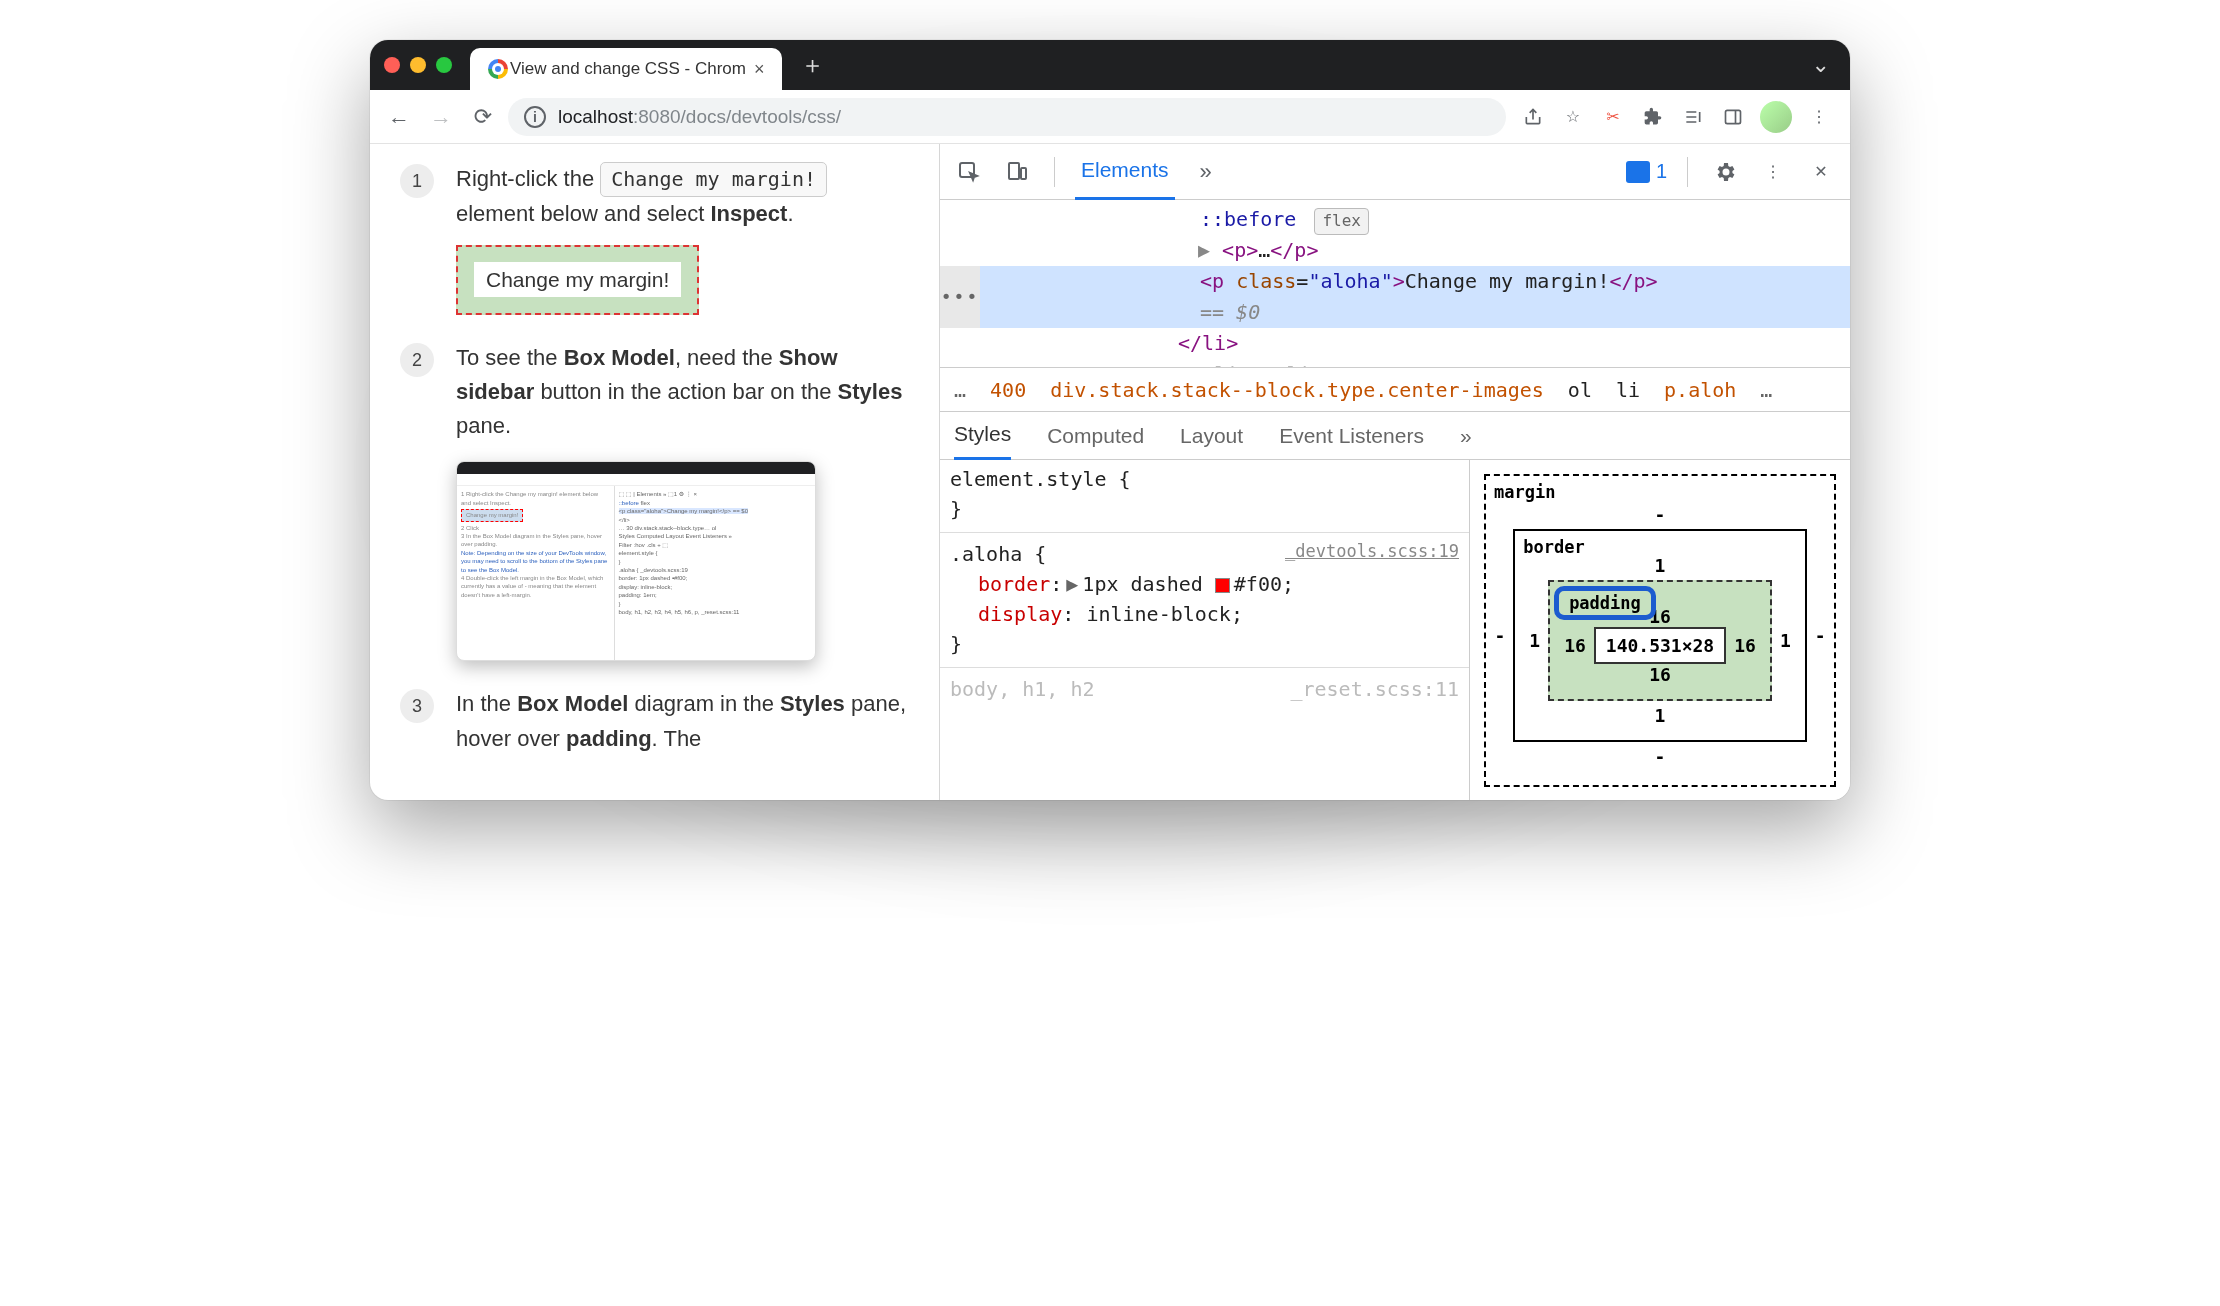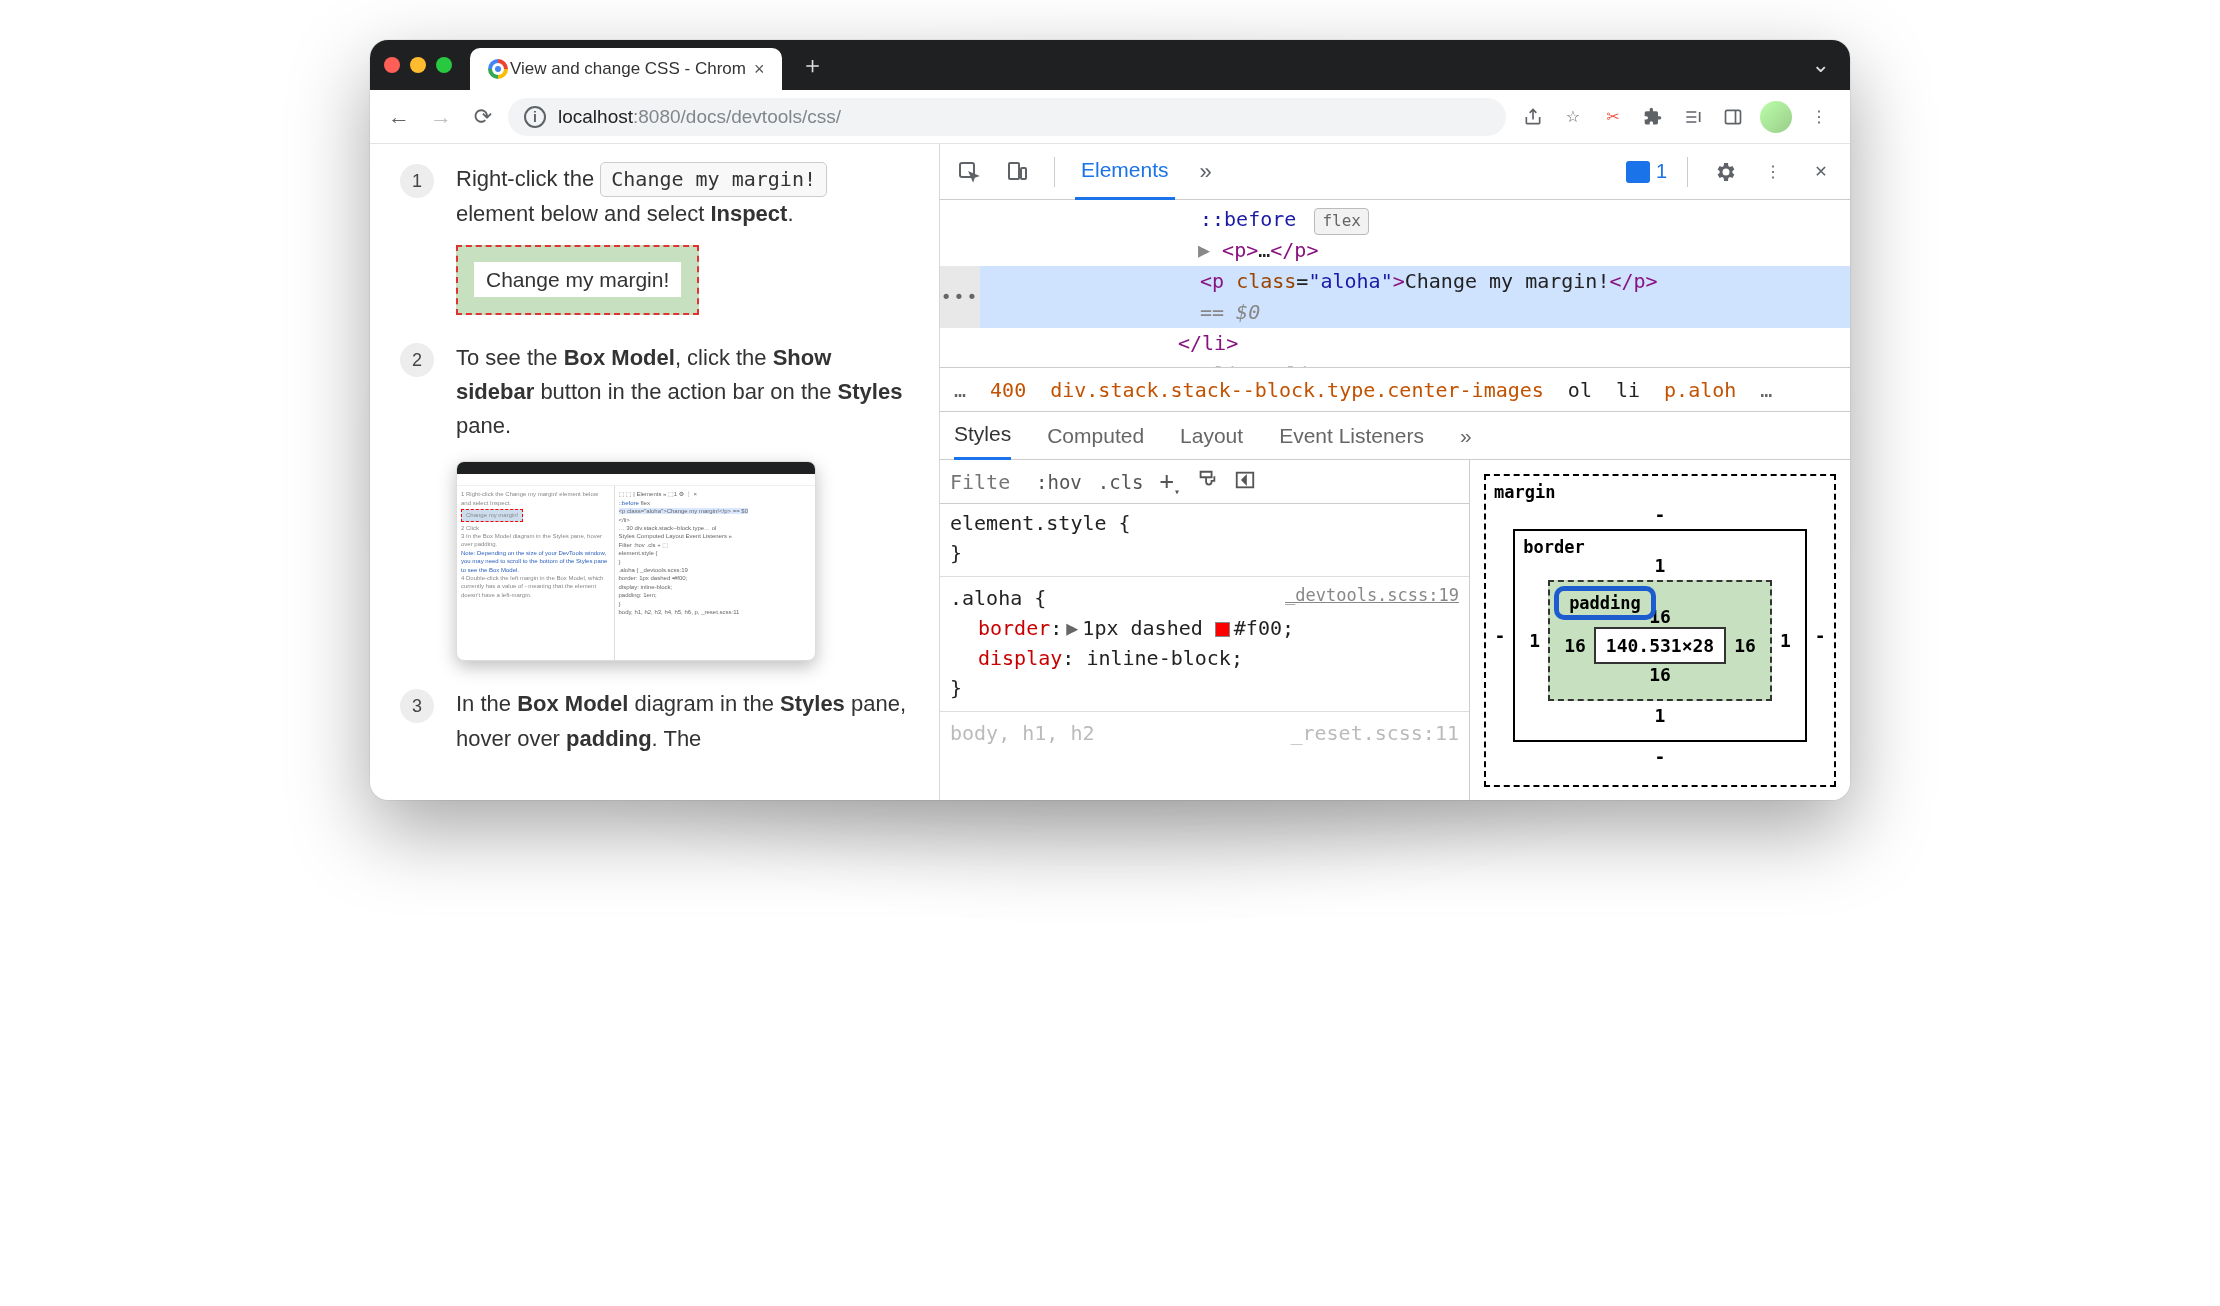--- a/index.html
+++ b/index.html
@@ -188,21 +188,21 @@
         <div class="step-num">1</div>
         <div class="step-body">
           <span>Right-click the </span><span class="kbd">Change my margin!</span><span> element below and select </span><b>Inspect</b><span>.</span>
           <br>
           <span class="sample"><span class="sample-inner">Change my margin!</span></span>
         </div>
       </div>
       <div class="step">
         <div class="step-num">2</div>
         <div class="step-body">
-          <span>To see the </span><b>Box Model</b><span>, click the </span><b>Show sidebar</b><span> button in the action bar on the </span><b>Styles</b><span> pane.</span>
+          <span>To see the </span><b>Box Model</b><span>, need the </span><b>Show sidebar</b><span> button in the action bar on the </span><b>Styles</b><span> pane.</span>
           <div class="mini">
             <div class="mt"></div>
                 <div class="mu"></div>
             <div class="mc">
               <div class="ml">1 Right-click the Change my margin! element below and select Inspect.<br><span style="border:1px dashed red;background:#cde;padding:1px 4px;display:inline-block;margin:2px 0;">Change my margin!</span><br>2 Click<br>3 In the Box Model diagram in the Styles pane, hover over padding.<br><span class="bl">Note: Depending on the size of your DevTools window, you may need to scroll to the bottom of the Styles pane to see the Box Model.</span><br>4 Double-click the left margin in the Box Model, which currently has a value of - meaning that the element doesn't have a left-margin.</div>
               <div class="mr">⬚ ⬚ | Elements »  ⬚1 ⚙ ⋮ ×<br><span class="bl">::before</span> flex<br><span class="hl">&lt;p class="aloha"&gt;Change my margin!&lt;/p&gt; == $0</span><br>&lt;/li&gt;<br>… 30 div.stack.stack--block.type… ol<br>Styles Computed Layout Event Listeners »<br>Filter :hov .cls + ⬚<br>element.style {<br>}<br>.aloha { _devtools.scss:19<br> border: 1px dashed ▪#f00;<br> display: inline-block;<br> padding: 1em;<br>}<br>body, h1, h2, h3, h4, h5, h6, p, _reset.scss:11</div>
             </div>
           </div>
         </div>
       </div>
@@ -273,33 +273,20 @@
       <div class="subtabs">
         <div class="st active">Styles</div>
         <div class="st">Computed</div>
         <div class="st">Layout</div>
         <div class="st">Event Listeners</div>
         <div class="st">»</div>
       </div>
 
       <div class="lower">
         <div class="styles">
-          <div class="filterbar">
-            <input placeholder="Filte" style="">
-            <span class="fb">:hov</span>
-            <span class="fb">.cls</span>
-            <span class="fb" style="font-size:24px;">+<sub style="font-size:10px;">▾</sub></span>
-            <span class="fb"><svg width="22" height="22" viewBox="0 0 24 24" fill="none" stroke="currentColor" stroke-width="2">
-                    <path d="M5 3h12v6H5zM11 9v5a3 3 0 003 3h0a3 3 0 003-3v-1h3V8"></path>
-                  </svg></span>
-            <span class="fb"><svg width="22" height="22" viewBox="0 0 24 24" fill="none" stroke="currentColor" stroke-width="2">
-                    <rect x="3" y="4" width="18" height="16"></rect>
-                    <path d="M9 12l4-4v8z" fill="currentColor"></path>
-                  </svg></span>
-          </div>
           <div class="rules">
             <div class="rule">
               <div>element.style {</div>
               <div>}</div>
             </div>
             <hr>
             <div class="rule">
               <span class="src">_devtools.scss:19</span>
               <div>.aloha {</div>
               <div class="prop"><span class="pn">border</span>:<span class="tri">▶</span><span>1px dashed </span><span class="sw"></span><span>#f00</span>;</div>

